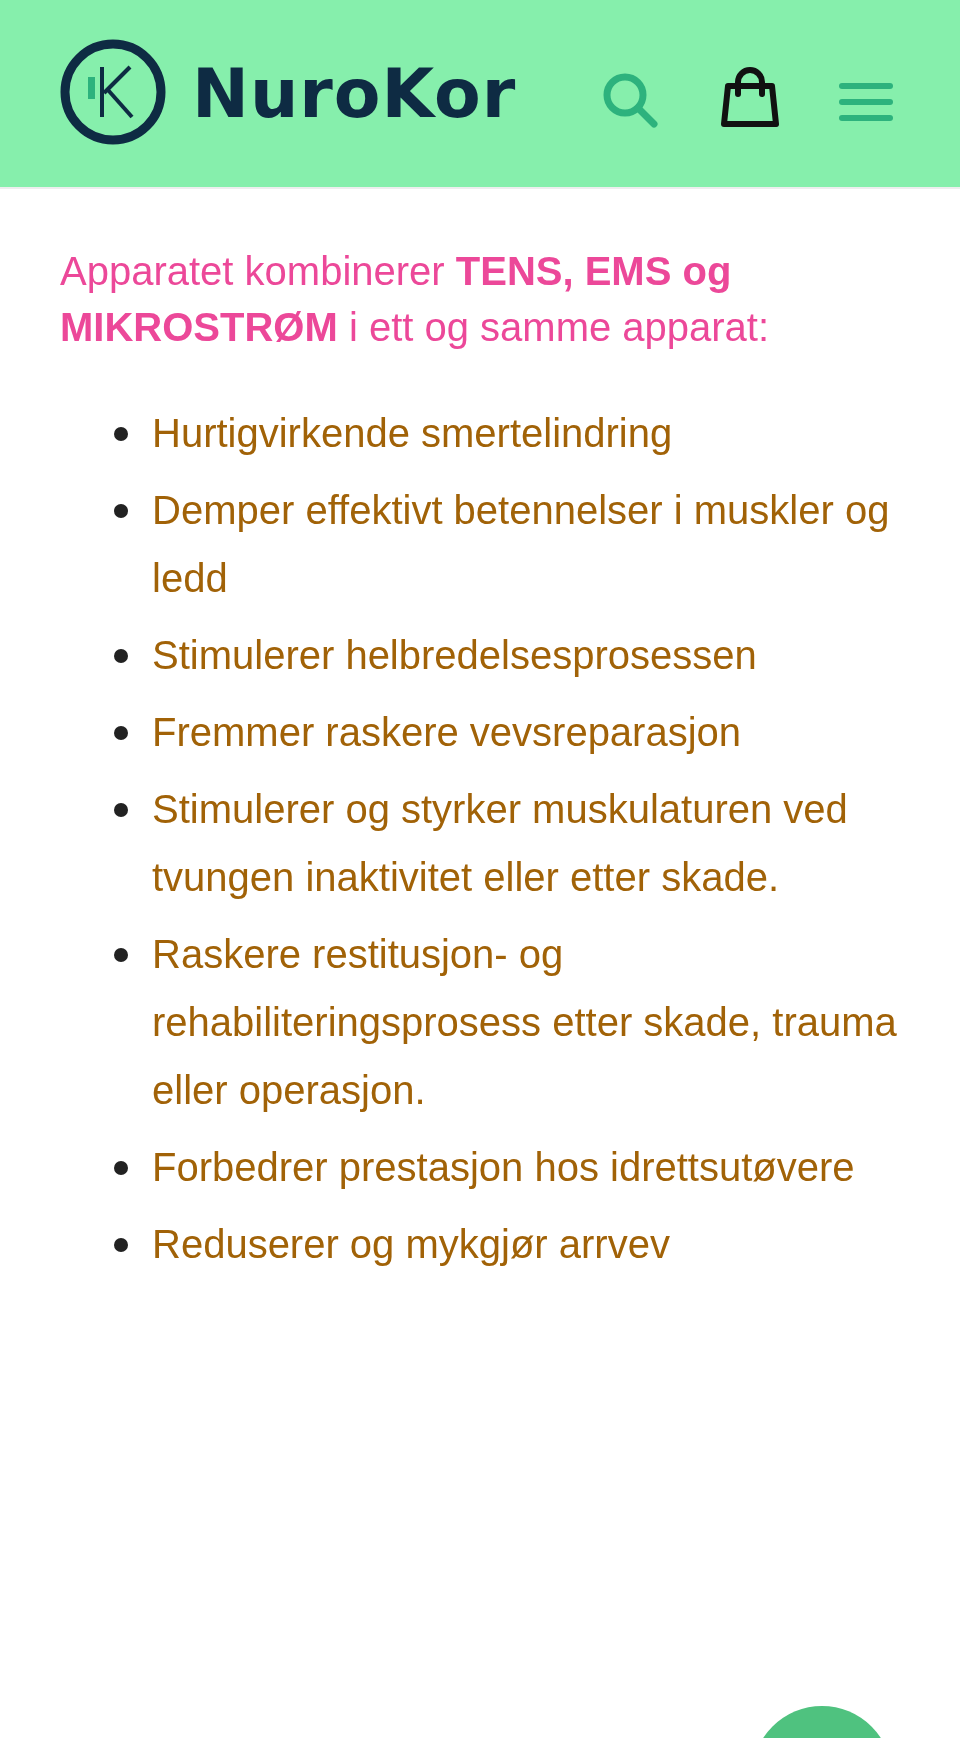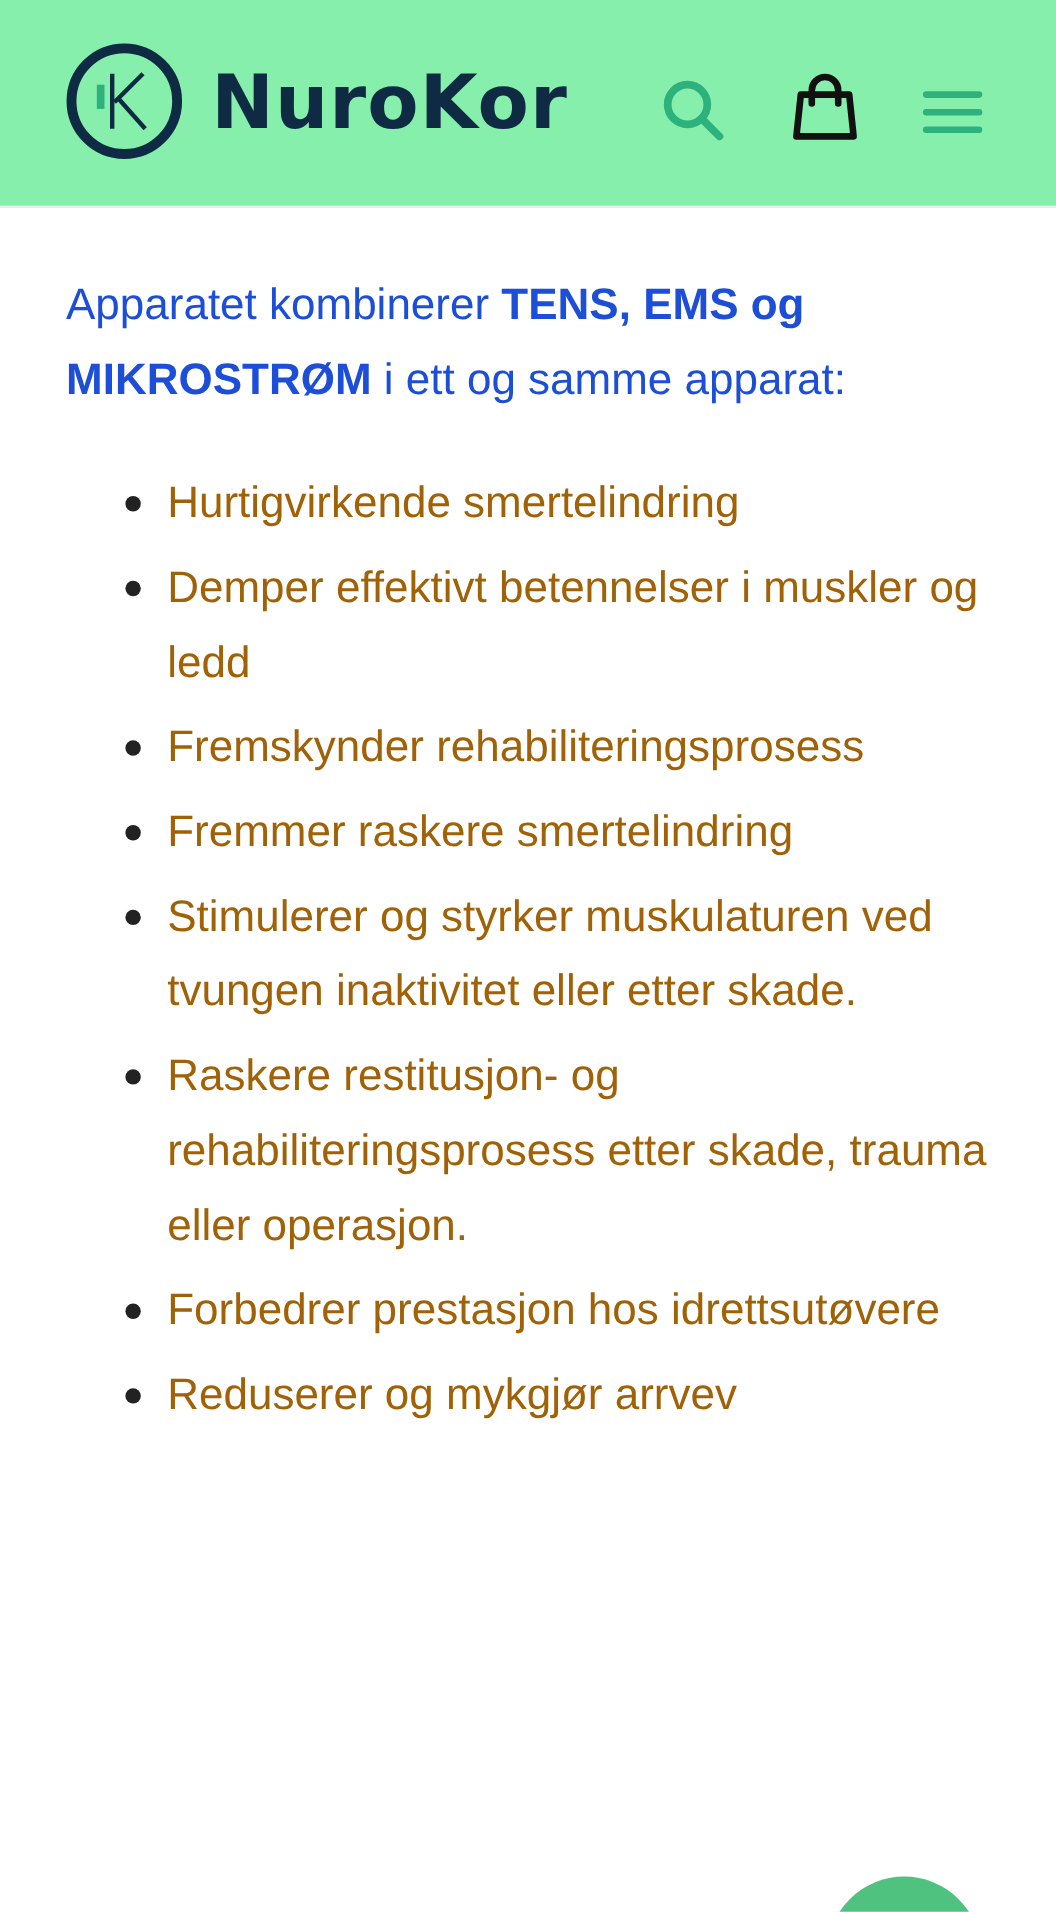--- a/index.html
+++ b/index.html
@@ -51,23 +51,23 @@
     .icon-menu { left: 836px; top: 74px; width: 60px; height: 56px; }
 
     .content {
       position: absolute;
       left: 60px;
       top: 243px;
       width: 850px;
     }
     .intro {
       font-size: 40px;
-      line-height: 68px;
+      line-height: 56px;
       margin: 0;
-      color: #1d4ed8;
+      color: #ec4899;
     }
     .intro b { font-weight: 700; }
     .features {
       list-style: none;
       margin: 44px 0 0 0;
       padding: 0 0 0 92px;
     }
     .features li {
       position: relative;
       font-size: 40px;
@@ -132,22 +132,22 @@
     </svg>
   </div>
 </header>
 
 <main class="content">
   <p class="intro"><span> Apparatet kombinerer </span><b>TENS, EMS og</b><span> </span><b>MIKROSTRØM</b><span> i ett og samme apparat:</span></p>
 
   <ul class="features">
     <li><span class="bullet"></span><span>Hurtigvirkende smertelindring</span></li>
     <li><span class="bullet"></span><span>Demper effektivt betennelser i muskler og ledd</span></li>
-    <li><span class="bullet"></span><span>Fremskynder rehabiliteringsprosess</span></li>
-    <li><span class="bullet"></span><span>Fremmer raskere smertelindring</span></li>
+    <li><span class="bullet"></span><span>Stimulerer helbredelsesprosessen</span></li>
+    <li><span class="bullet"></span><span>Fremmer raskere vevsreparasjon</span></li>
     <li><span class="bullet"></span><span>Stimulerer og styrker muskulaturen ved tvungen inaktivitet eller etter skade.</span></li>
     <li><span class="bullet"></span><span>Raskere restitusjon- og rehabiliteringsprosess etter skade, trauma eller operasjon.</span></li>
     <li><span class="bullet"></span><span>Forbedrer prestasjon hos idrettsutøvere</span></li>
     <li><span class="bullet"></span><span>Reduserer og mykgjør arrvev</span></li>
   </ul>
 </main>
 
 <div class="chat-fab"></div>
 
 </body></html>

